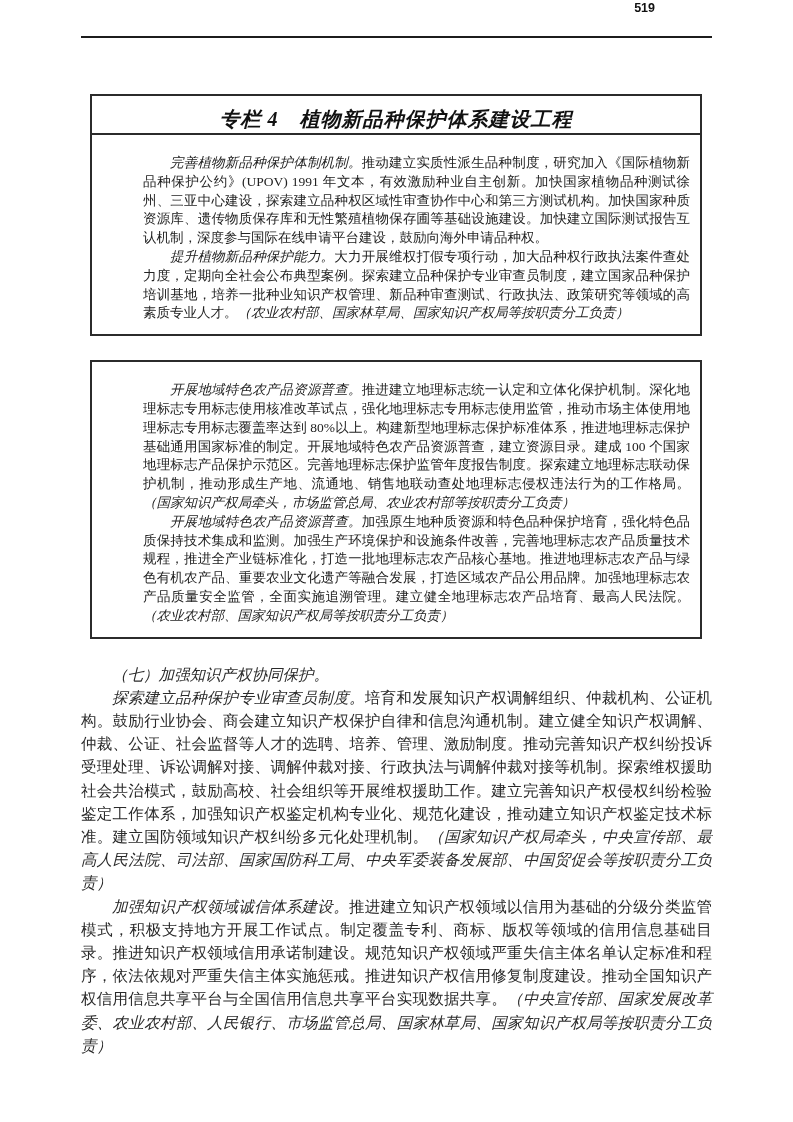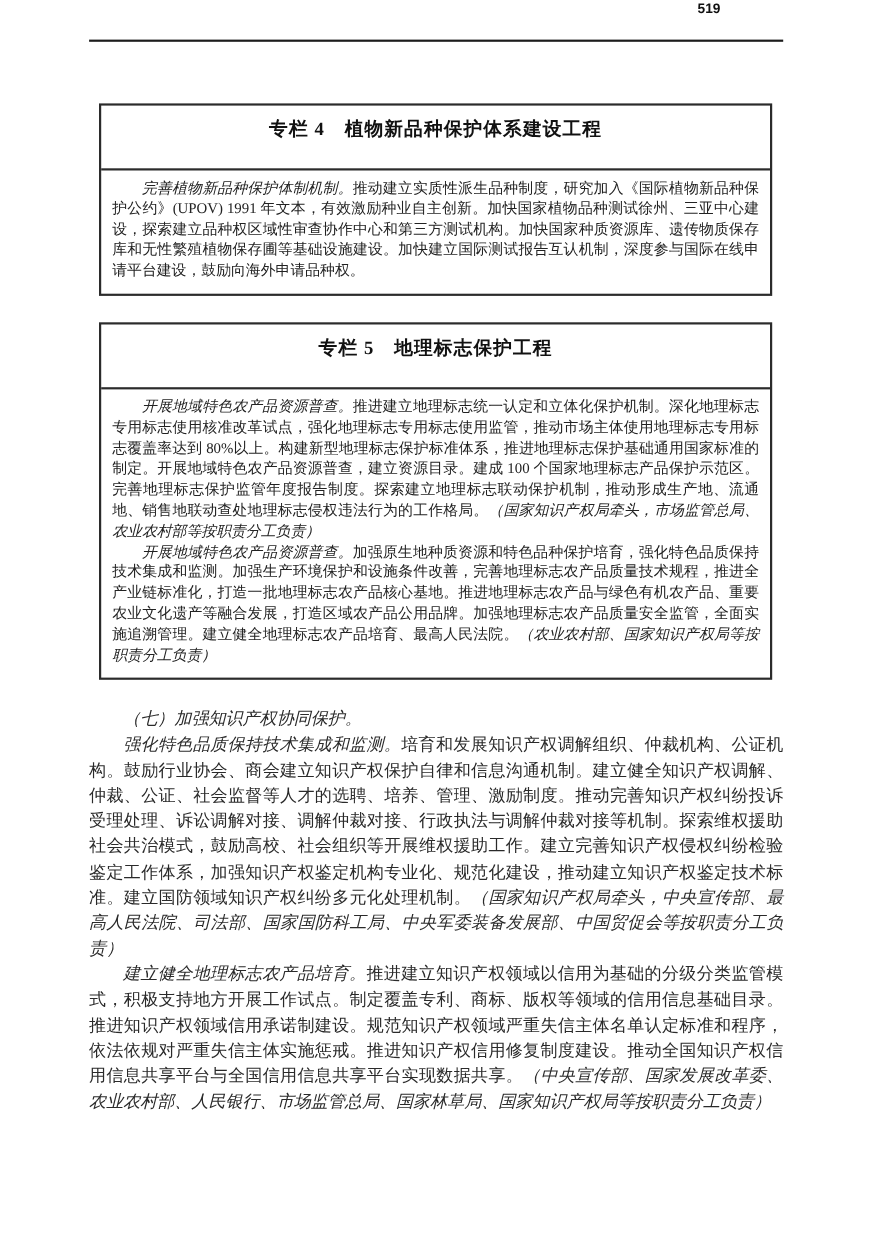--- a/index.html
+++ b/index.html
@@ -36,28 +36,30 @@
     width: 632px;
   }
   .panel {
     margin: 0 11px 24px 9px;
     border: 2px solid #2b2b2b;
     background: #ffffff;
   }
   .panel-title {
     text-align: center;
     font-weight: 700;
-    font-size: 17px;
+    font-size: 20px;
     letter-spacing: 1px;
-    padding: 10px 0 24px 0;
+    padding: 10px 0 0 0;
     border-bottom: 2px solid #2b2b2b;
     color: #111;
+    font-style: italic;
   }
   .panel-body {
-    padding: 7px 10px 11px 10px;
+    padding: 19px 10px 11px 10px;
+    margin-left: 41px;
   }
   .panel-body p {
     margin: 0;
     text-indent: 2em;
     text-align: justify;
     font-size: 13.5px;
     line-height: 18.8px;
     color: #222;
   }
   .kai { font-style: italic; }
@@ -79,31 +81,31 @@
 
   <div class="page-number">519</div>
   <div class="header-rule"></div>
 
   <div class="content">
 
     <section class="panel">
       <div class="panel-title">专栏 4　植物新品种保护体系建设工程</div>
       <div class="panel-body">
         <p><span class="kai">完善植物新品种保护体制机制。</span><span>推动建立实质性派生品种制度，研究加入《国际植物新品种保护公约》(UPOV) 1991 年文本，有效激励种业自主创新。加快国家植物品种测试徐州、三亚中心建设，探索建立品种权区域性审查协作中心和第三方测试机构。加快国家种质资源库、遗传物质保存库和无性繁殖植物保存圃等基础设施建设。加快建立国际测试报告互认机制，深度参与国际在线申请平台建设，鼓励向海外申请品种权。</span><span class="kai"></span></p>
+        <p><span class="kai">提升植物新品种保护能力。</span><span>大力开展维权打假专项行动，加大品种权行政执法案件查处力度，定期向全社会公布典型案例。探索建立品种保护专业审查员制度，建立国家品种保护培训基地，培养一批种业知识产权管理、新品种审查测试、行政执法、政策研究等领域的高素质专业人才。</span><span class="kai">（农业农村部、国家林草局、国家知识产权局等按职责分工负责）</span></p>
       </div>
     </section>
 
     <section class="panel">
-      <div class="panel-title">专栏 5　地理标志保护工程</div>
       <div class="panel-body">
         <p><span class="kai">开展地域特色农产品资源普查。</span><span>推进建立地理标志统一认定和立体化保护机制。深化地理标志专用标志使用核准改革试点，强化地理标志专用标志使用监管，推动市场主体使用地理标志专用标志覆盖率达到 80%以上。构建新型地理标志保护标准体系，推进地理标志保护基础通用国家标准的制定。开展地域特色农产品资源普查，建立资源目录。建成 100 个国家地理标志产品保护示范区。完善地理标志保护监管年度报告制度。探索建立地理标志联动保护机制，推动形成生产地、流通地、销售地联动查处地理标志侵权违法行为的工作格局。</span><span class="kai">（国家知识产权局牵头，市场监管总局、农业农村部等按职责分工负责）</span></p>
         <p><span class="kai">开展地域特色农产品资源普查。</span><span>加强原生地种质资源和特色品种保护培育，强化特色品质保持技术集成和监测。加强生产环境保护和设施条件改善，完善地理标志农产品质量技术规程，推进全产业链标准化，打造一批地理标志农产品核心基地。推进地理标志农产品与绿色有机农产品、重要农业文化遗产等融合发展，打造区域农产品公用品牌。加强地理标志农产品质量安全监管，全面实施追溯管理。建立健全地理标志农产品培育、最高人民法院。</span><span class="kai">（农业农村部、国家知识产权局等按职责分工负责）</span></p>
       </div>
     </section>
 
     <div class="body-text">
       <p class="kai section-heading">（七）加强知识产权协同保护。</p>
-      <p><span class="kai">强化特色品质保持技术集成和监测。</span><span>培育和发展知识产权调解组织、仲裁机构、公证机构。鼓励行业协会、商会建立知识产权保护自律和信息沟通机制。建立健全知识产权调解、仲裁、公证、社会监督等人才的选聘、培养、管理、激励制度。推动完善知识产权纠纷投诉受理处理、诉讼调解对接、调解仲裁对接、行政执法与调解仲裁对接等机制。探索维权援助社会共治模式，鼓励高校、社会组织等开展维权援助工作。建立完善知识产权侵权纠纷检验鉴定工作体系，加强知识产权鉴定机构专业化、规范化建设，推动建立知识产权鉴定技术标准。建立国防领域知识产权纠纷多元化处理机制。</span><span class="kai">（国家知识产权局牵头，中央宣传部、最高人民法院、司法部、国家国防科工局、中央军委装备发展部、中国贸促会等按职责分工负责）</span></p>
-      <p><span class="kai">建立健全地理标志农产品培育。</span><span>推进建立知识产权领域以信用为基础的分级分类监管模式，积极支持地方开展工作试点。制定覆盖专利、商标、版权等领域的信用信息基础目录。推进知识产权领域信用承诺制建设。规范知识产权领域严重失信主体名单认定标准和程序，依法依规对严重失信主体实施惩戒。推进知识产权信用修复制度建设。推动全国知识产权信用信息共享平台与全国信用信息共享平台实现数据共享。</span><span class="kai">（中央宣传部、国家发展改革委、农业农村部、人民银行、市场监管总局、国家林草局、国家知识产权局等按职责分工负责）</span></p>
+      <p><span class="kai">探索建立品种保护专业审查员制度。</span><span>培育和发展知识产权调解组织、仲裁机构、公证机构。鼓励行业协会、商会建立知识产权保护自律和信息沟通机制。建立健全知识产权调解、仲裁、公证、社会监督等人才的选聘、培养、管理、激励制度。推动完善知识产权纠纷投诉受理处理、诉讼调解对接、调解仲裁对接、行政执法与调解仲裁对接等机制。探索维权援助社会共治模式，鼓励高校、社会组织等开展维权援助工作。建立完善知识产权侵权纠纷检验鉴定工作体系，加强知识产权鉴定机构专业化、规范化建设，推动建立知识产权鉴定技术标准。建立国防领域知识产权纠纷多元化处理机制。</span><span class="kai">（国家知识产权局牵头，中央宣传部、最高人民法院、司法部、国家国防科工局、中央军委装备发展部、中国贸促会等按职责分工负责）</span></p>
+      <p><span class="kai">加强知识产权领域诚信体系建设。</span><span>推进建立知识产权领域以信用为基础的分级分类监管模式，积极支持地方开展工作试点。制定覆盖专利、商标、版权等领域的信用信息基础目录。推进知识产权领域信用承诺制建设。规范知识产权领域严重失信主体名单认定标准和程序，依法依规对严重失信主体实施惩戒。推进知识产权信用修复制度建设。推动全国知识产权信用信息共享平台与全国信用信息共享平台实现数据共享。</span><span class="kai">（中央宣传部、国家发展改革委、农业农村部、人民银行、市场监管总局、国家林草局、国家知识产权局等按职责分工负责）</span></p>
     </div>
 
   </div>
 </div>
 
 </body></html>

